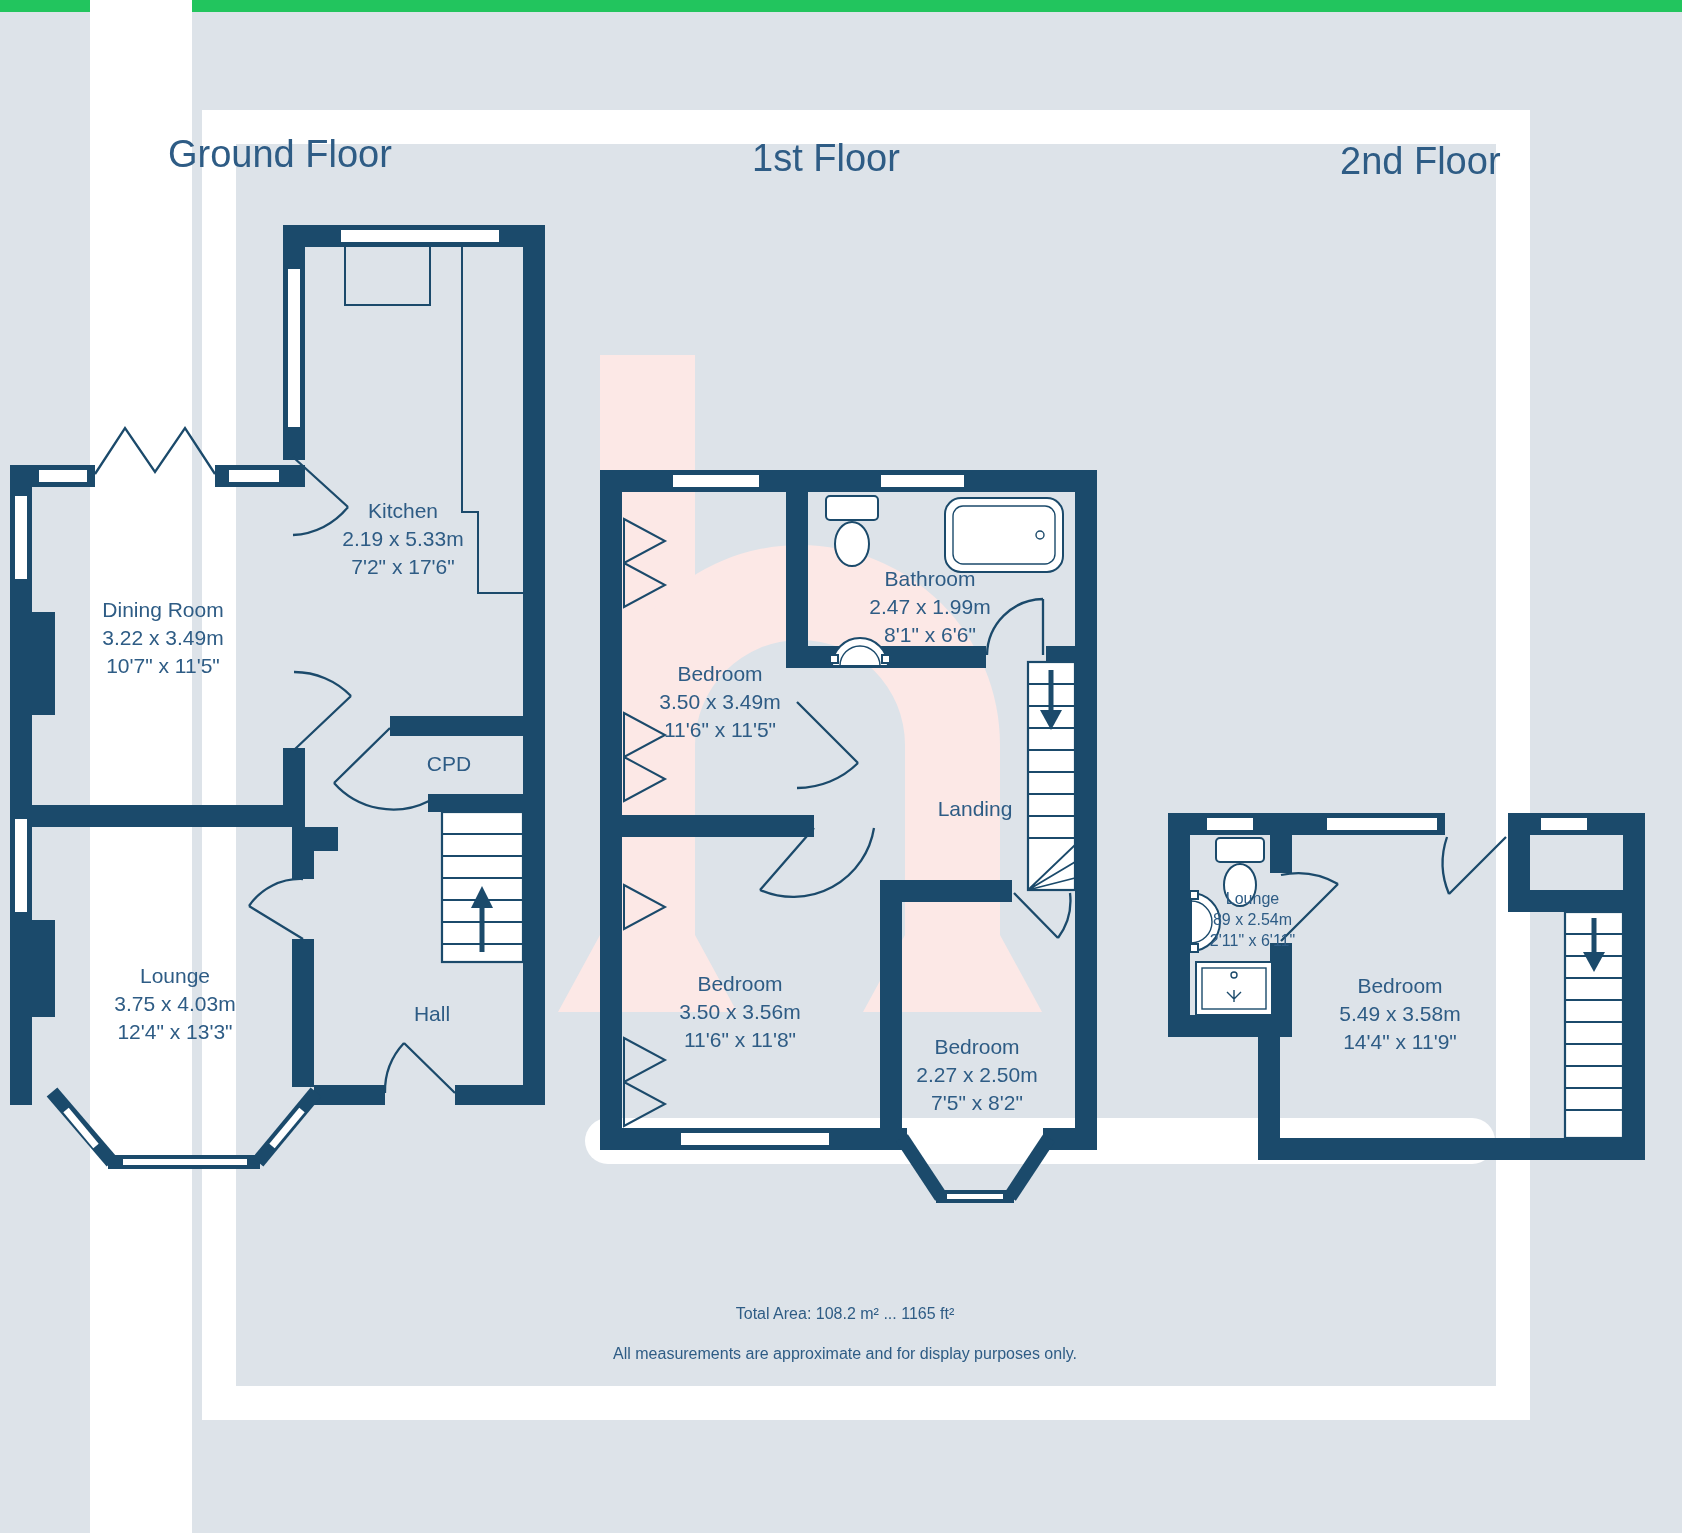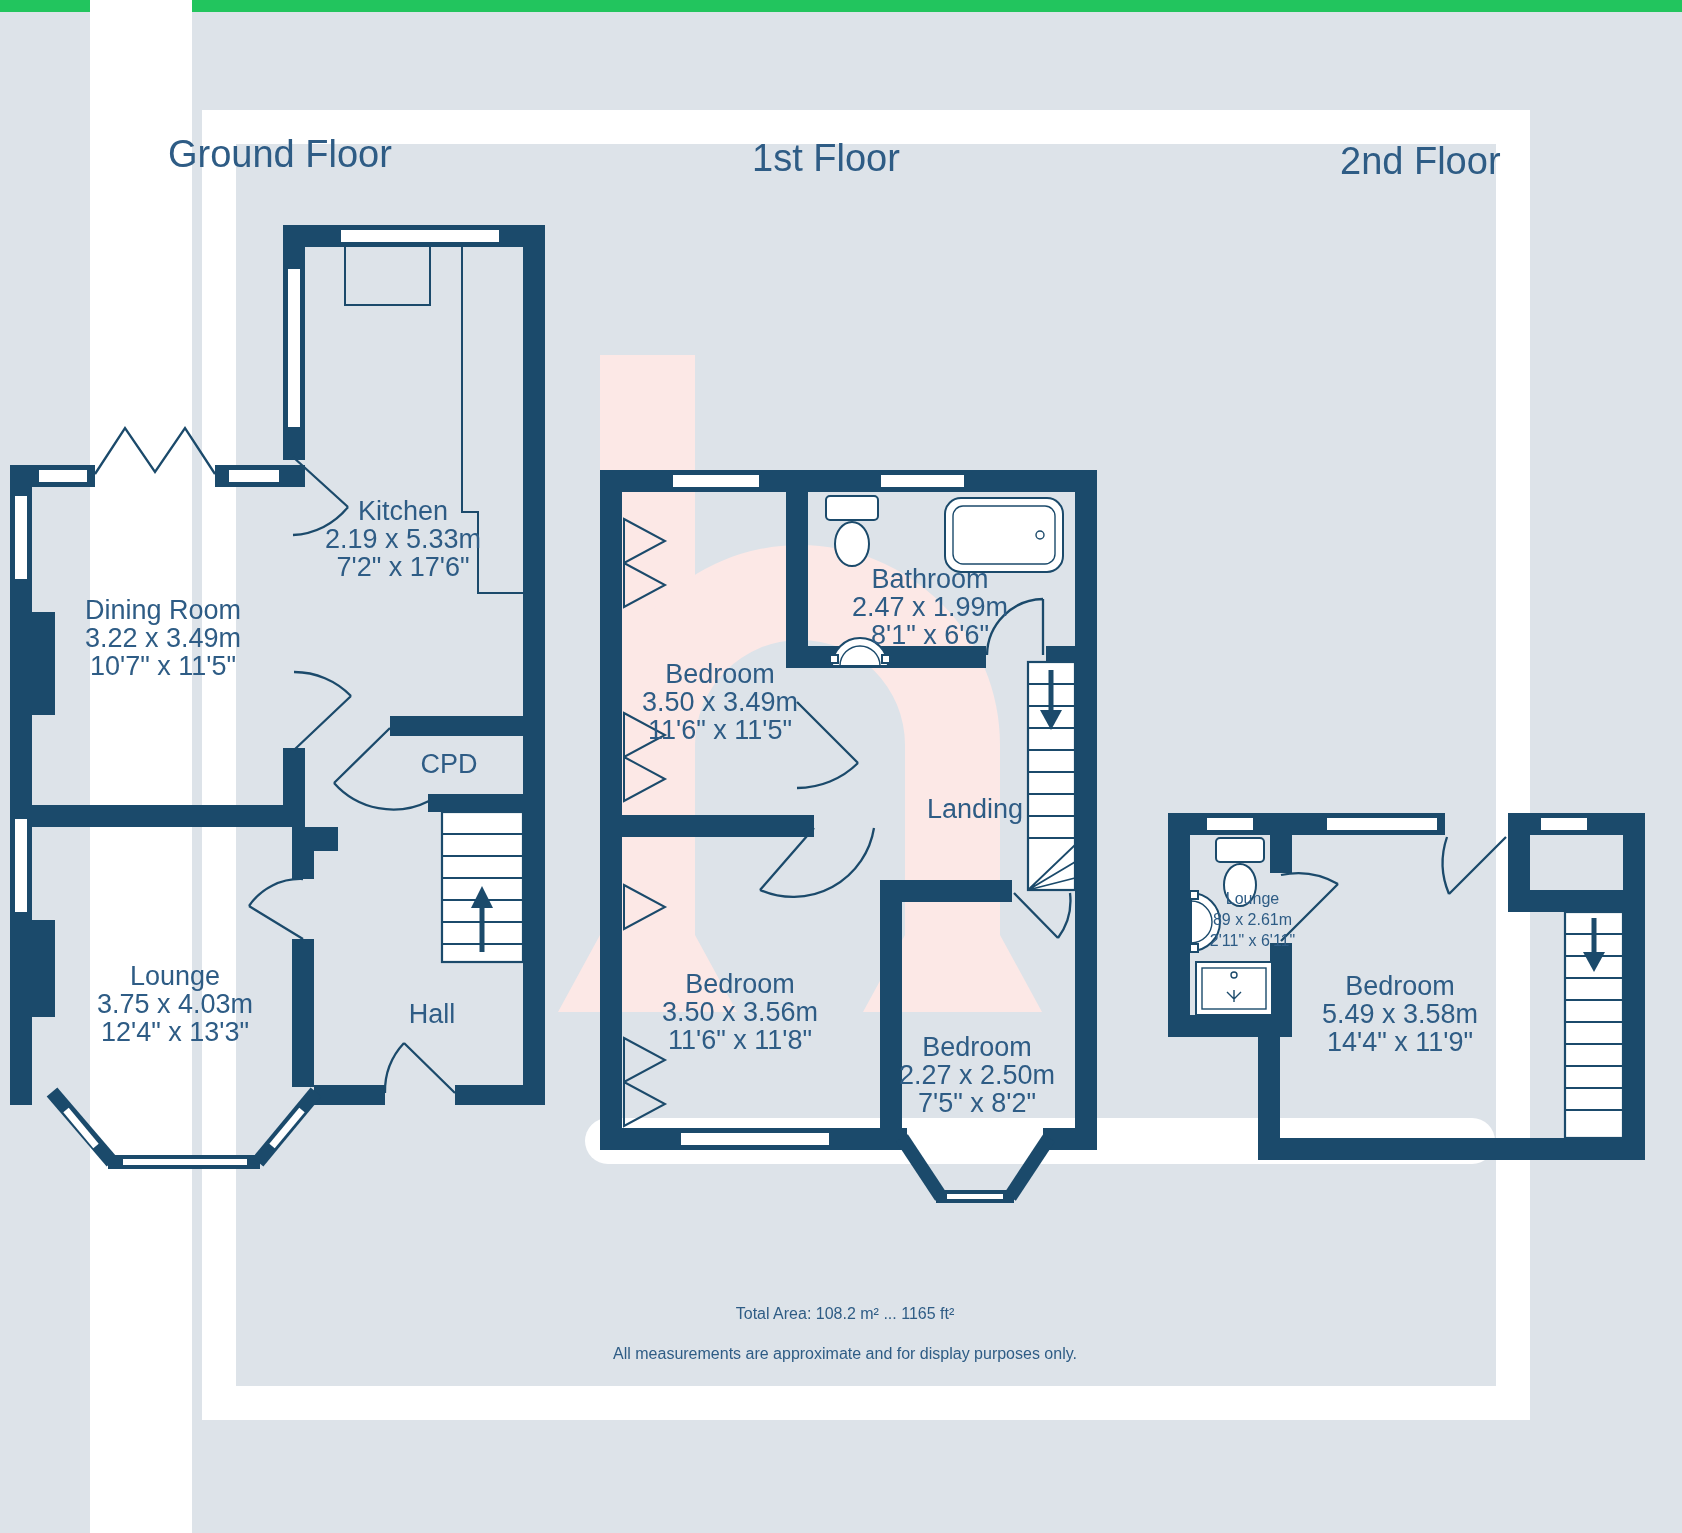--- a/index.html
+++ b/index.html
@@ -16,21 +16,21 @@
   .thin{fill:none;stroke:#1b4a6b;stroke-width:2;}
   .door{fill:none;stroke:#1b4a6b;stroke-width:2.3;}
   .fix{fill:#ffffff;stroke:#1b4a6b;stroke-width:2;}
   .fixthin{fill:none;stroke:#1b4a6b;stroke-width:1.4;}
   .tread{stroke:#1b4a6b;stroke-width:1.8;}
   .stairbox{fill:#ffffff;stroke:#1b4a6b;stroke-width:2.2;}
   .arrow{fill:#1b4a6b;}
   .arrowline{stroke:#1b4a6b;stroke-width:5;}
   .pinkh{fill:#fce8e6;}
   .ftitle{position:absolute;color:#2e5c85;font-size:38px;line-height:42px;white-space:nowrap;}
-  .rlabel{position:absolute;text-align:center;color:#2e5c85;font-size:27px;line-height:28px;}
+  .rlabel{position:absolute;text-align:center;color:#2e5c85;font-size:21px;line-height:28px;}
   .rlabel.small{font-size:16px;line-height:21px;}
   .footer{position:absolute;text-align:center;color:#2e5c85;font-size:16px;line-height:28px;}
 </style>
 </head>
 <body>
 
 <div class="stage">
 
   <div class="bg-gray"></div>
   <div class="white-vbar"></div>
@@ -256,21 +256,21 @@
   </div>
 
   <div class="rlabel" style="left:862px;top:1033px;width:230px">
     <div>Bedroom</div>
     <div>2.27 x 2.50m</div>
     <div>7'5" x 8'2"</div>
   </div>
 
   <div class="rlabel small" style="left:1180px;top:888px;width:145px">
     <div>Lounge</div>
-    <div>89 x 2.61m</div>
+    <div>89 x 2.54m</div>
     <div>2'11" x 6'11"</div>
   </div>
 
   <div class="rlabel" style="left:1285px;top:972px;width:230px">
     <div>Bedroom</div>
     <div>5.49 x 3.58m</div>
     <div>14'4" x 11'9"</div>
   </div>
 
   <div class="footer" style="left:445px;top:1300px;width:800px">Total Area: 108.2 m² ... 1165 ft²</div>

